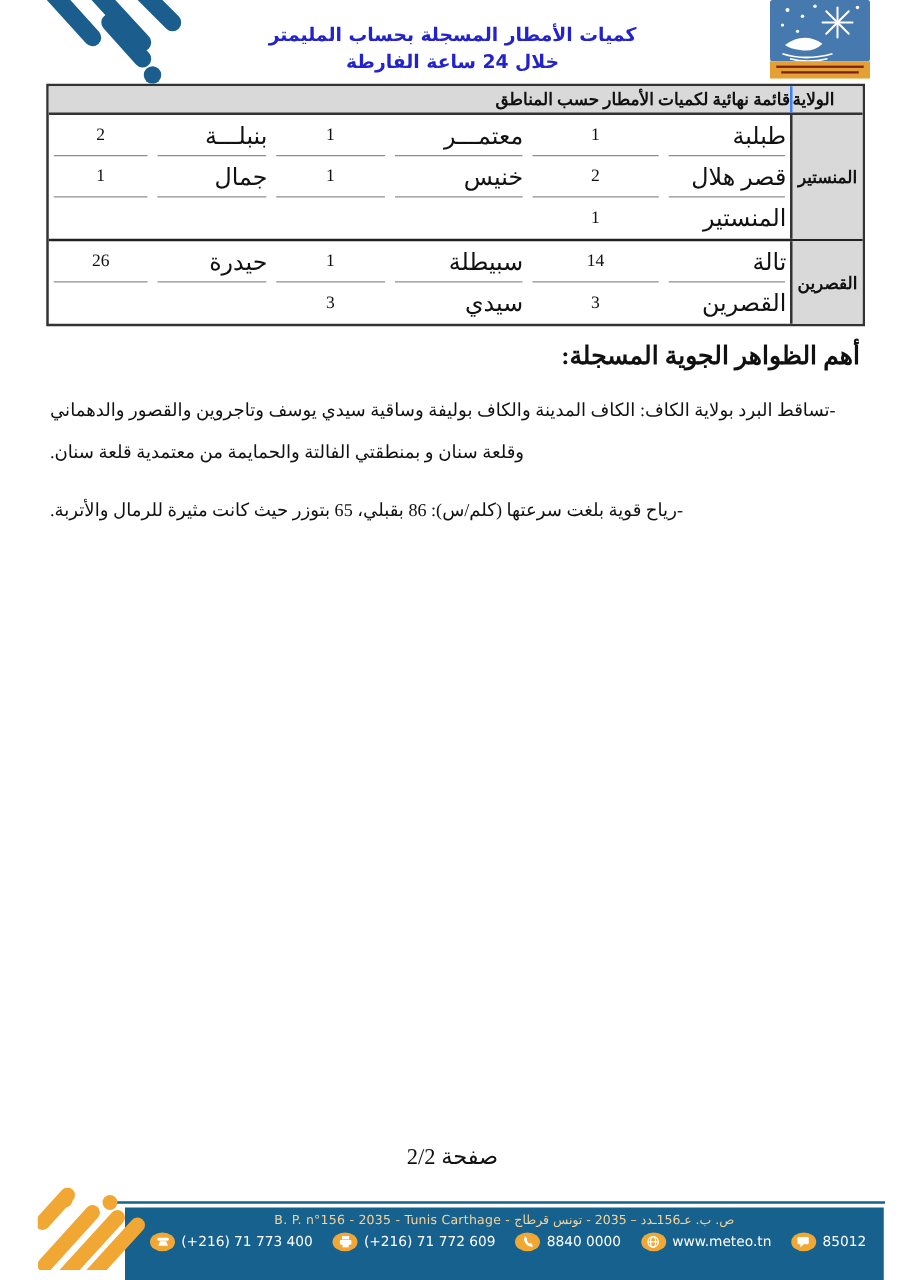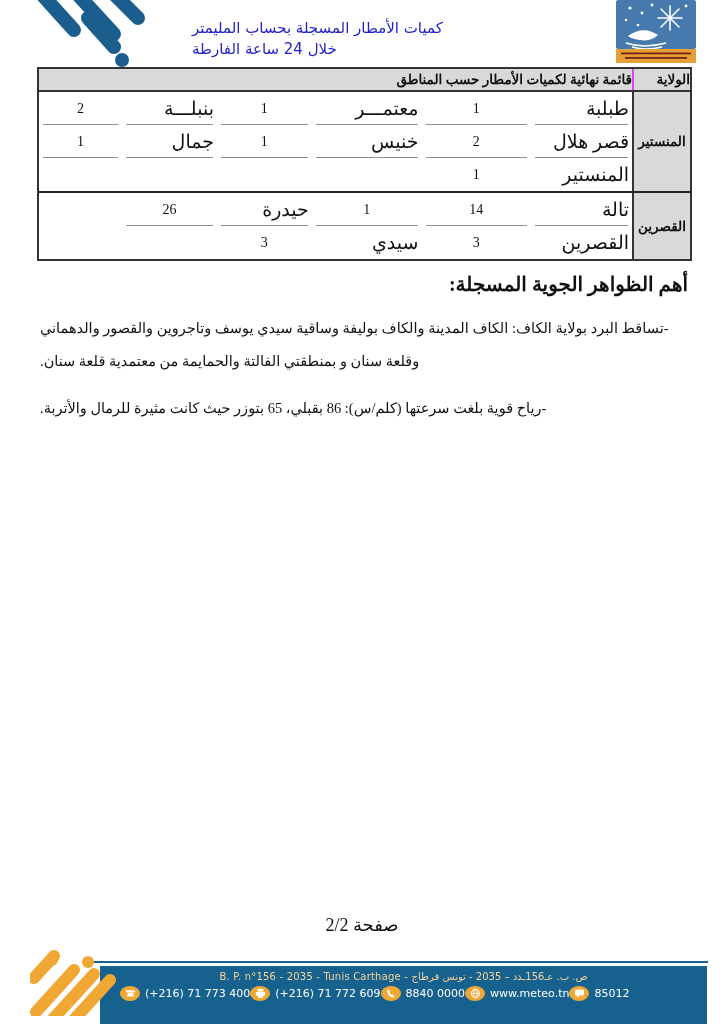--- a/index.html
+++ b/index.html
@@ -3,30 +3,30 @@
 <meta charset="utf-8">
 <style>
   html,body{margin:0;padding:0;background:#fff;}
   .page{position:relative;width:724px;height:1024px;background:#ffffff;overflow:hidden;
         font-family:"DejaVu Sans","Liberation Sans",sans-serif;color:#111;}
 
   
   .logo-left{position:absolute;left:26px;top:0;width:126px;height:70px;overflow:hidden;}
   .logo-right{position:absolute;left:616px;top:0;width:80px;height:63px;}
   .doc-title{position:absolute;left:50%;top:18px;transform:translateX(-50%);
-             width:340px;text-align:left;color:#2323cb;font-weight:normal;
+             width:340px;text-align:center;color:#2323cb;font-weight:bold;
              font-size:15px;line-height:21px;direction:rtl;}
 
   
   .rain-table{position:absolute;left:37px;top:67px;width:651px;direction:rtl;
               border:2px solid #333;background:#fff;
               font-family:"Liberation Serif","DejaVu Serif",serif;}
   .t-head{display:flex;background:#d9d9d9;border-bottom:2px solid #333;
           font-weight:bold;font-size:13.5px;}
-  .th-wilaya{width:56px;border-left:2px solid #d946ef;text-align:right;padding:2px 0;}
+  .th-wilaya{width:56px;border-left:2px solid #3b82f6;text-align:left;padding:2px 0;}
   .th-regions{flex:1;padding:2px 0;}
   .t-section{display:flex;}
   .t-section + .t-section{border-top:2px solid #222;}
   .wilaya-cell{width:56px;background:#d9d9d9;border-left:2px solid #333;
                display:flex;align-items:center;justify-content:center;
                font-weight:bold;font-size:13.5px;}
   .rows{flex:1;display:flex;flex-direction:column;}
   .row{display:grid;grid-template-columns:17% 18.5% 18.5% 16% 16% 14%;height:33px;}
   .cell{position:relative;height:100%;display:flex;align-items:center;font-size:19px;}
   .cell.name{justify-content:flex-start;padding-right:3px;}
@@ -44,21 +44,21 @@
   .page-number{position:absolute;left:0;right:0;top:914px;text-align:center;
                direction:rtl;font-size:18px;
                font-family:"Liberation Serif","DejaVu Serif",serif;}
 
   
   .footer-line{position:absolute;left:88px;top:961px;width:620px;height:2px;background:#17618f;}
   .footer-bar{position:absolute;left:100px;top:966px;width:607px;height:64px;background:#17618f;}
   .footer-logo{position:absolute;left:30px;top:950px;width:100px;height:66px;overflow:hidden;}
   .footer-address{direction:ltr;text-align:center;padding-top:5px;font-size:10px;
                   color:#f6d398;letter-spacing:.2px;}
-  .footer-contacts{display:flex;direction:ltr;justify-content:flex-start;
+  .footer-contacts{display:flex;direction:ltr;justify-content:space-between;
                    align-items:center;padding:4px 14px 0 20px;color:#fff;font-size:11px;}
   .contact{display:flex;align-items:center;gap:5px;white-space:nowrap;}
   .c-icon{width:20px;height:15px;border-radius:50%;background:#f0a733;
           display:flex;align-items:center;justify-content:center;flex:0 0 auto;}
 </style>
 </head>
 <body>
 
 <div class="page">
 
@@ -142,20 +142,21 @@
           </div>
         </div>
     </div>
 
     <div class="t-section">
       <div class="wilaya-cell">القصرين</div>
       <div class="rows">
           <div class="row">
             <div class="cell name">تالة</div>
             <div class="cell val">14</div>
+            <div class="cell name">سبيطلة</div>
             <div class="cell val">1</div>
             <div class="cell name">حيدرة</div>
             <div class="cell val">26</div>
           </div>
           <div class="row">
             <div class="cell name">القصرين</div>
             <div class="cell val">3</div>
             <div class="cell name">سيدي</div>
             <div class="cell val">3</div>
             <div class="cell name"></div>

